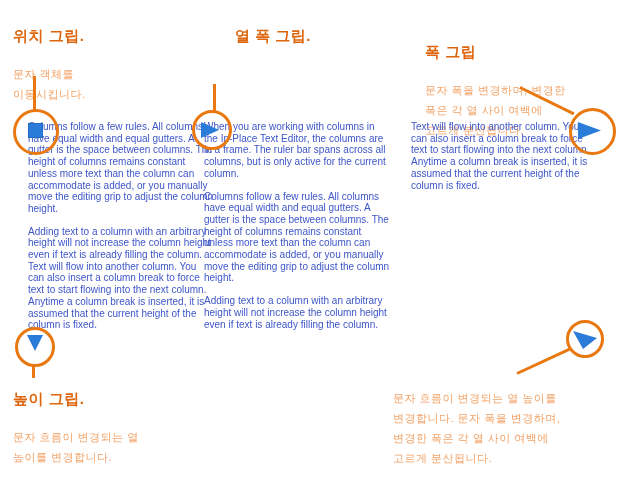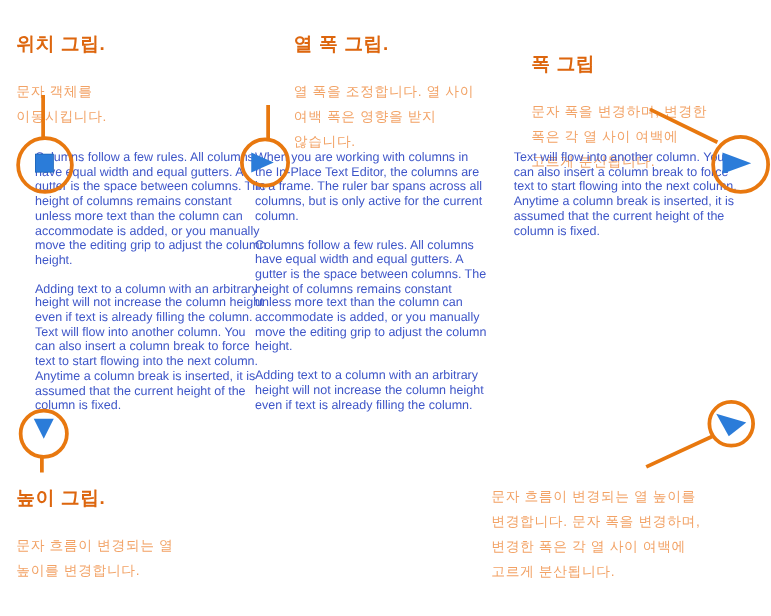--- a/index.html
+++ b/index.html
@@ -50,23 +50,20 @@
 <div class="canvas">
 
   <div class="callout" id="c1">
     <div class="c-title">위치 그립.</div>
     <div class="c-body">문자 객체를
 이동시킵니다.</div>
   </div>
 
   <div class="callout" id="c2">
     <div class="c-title">열 폭 그립.</div>
-    <div class="c-body">열 폭을 조정합니다. 열 사이
-여백 폭은 영향을 받지
-않습니다.</div>
   </div>
 
   <div class="callout" id="c3">
     <div class="c-title">폭 그립</div>
     <div class="c-body">문자 폭을 변경하며, 변경한
 폭은 각 열 사이 여백에
 고르게 분산됩니다.</div>
   </div>
 
   <div class="callout" id="c4">

